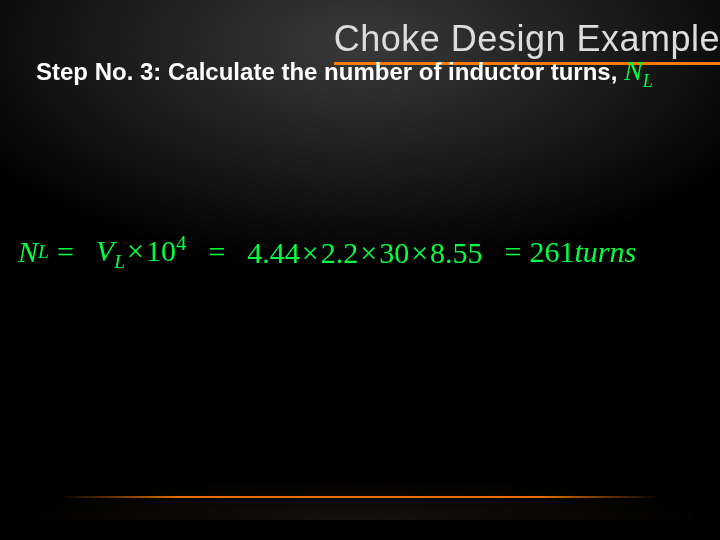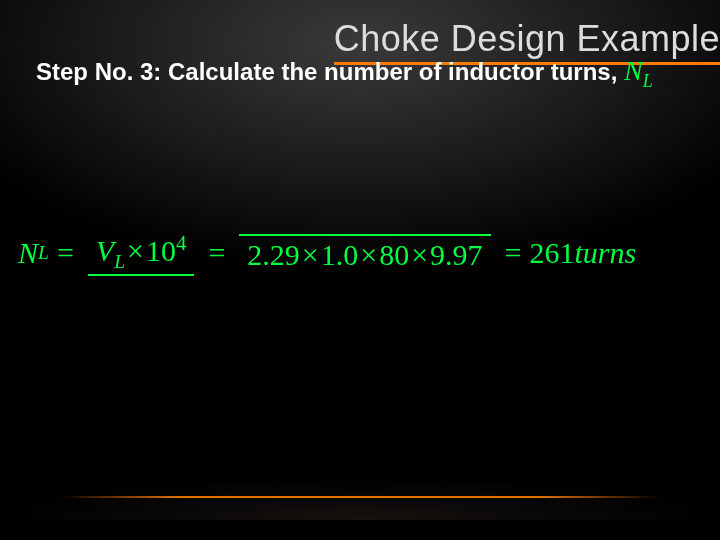--- a/index.html
+++ b/index.html
@@ -67,21 +67,21 @@
     display: flex;
     align-items: center;
     white-space: nowrap;
   }
   .eq-part {
     display: inline-flex;
     align-items: center;
   }
   .frac {
     display: inline-flex;
-    flex-direction: column;
+    flex-direction: row;
     align-items: center;
     vertical-align: middle;
     margin: 0 6px;
   }
   .frac .num, .frac .den {
     padding: 2px 8px;
     text-align: center;
     line-height: 1.1;
   }
   .frac .bar {
@@ -144,21 +144,21 @@
         <span class="ital">V</span><sub>L</sub><span class="times">×</span><span>10</span><sup>4</sup>
       </span>
       <span class="bar"></span>
     </span>
 
     <span class="eqsign">=</span>
 
     <span class="frac">
       <span class="bar"></span>
       <span class="den">
-        <span>2.29</span><span class="times">×</span><span>1.0</span><span class="times">×</span><span>80</span><span class="times">×</span><span>9.97</span>
+        <span>4.44</span><span class="times">×</span><span>2.2</span><span class="times">×</span><span>30</span><span class="times">×</span><span>8.55</span>
       </span>
     </span>
 
     <span class="eqsign">=</span>
 
     <span class="eq-part">
       <span>261</span>
         <span class="result-unit">turns</span>
     </span>
 

